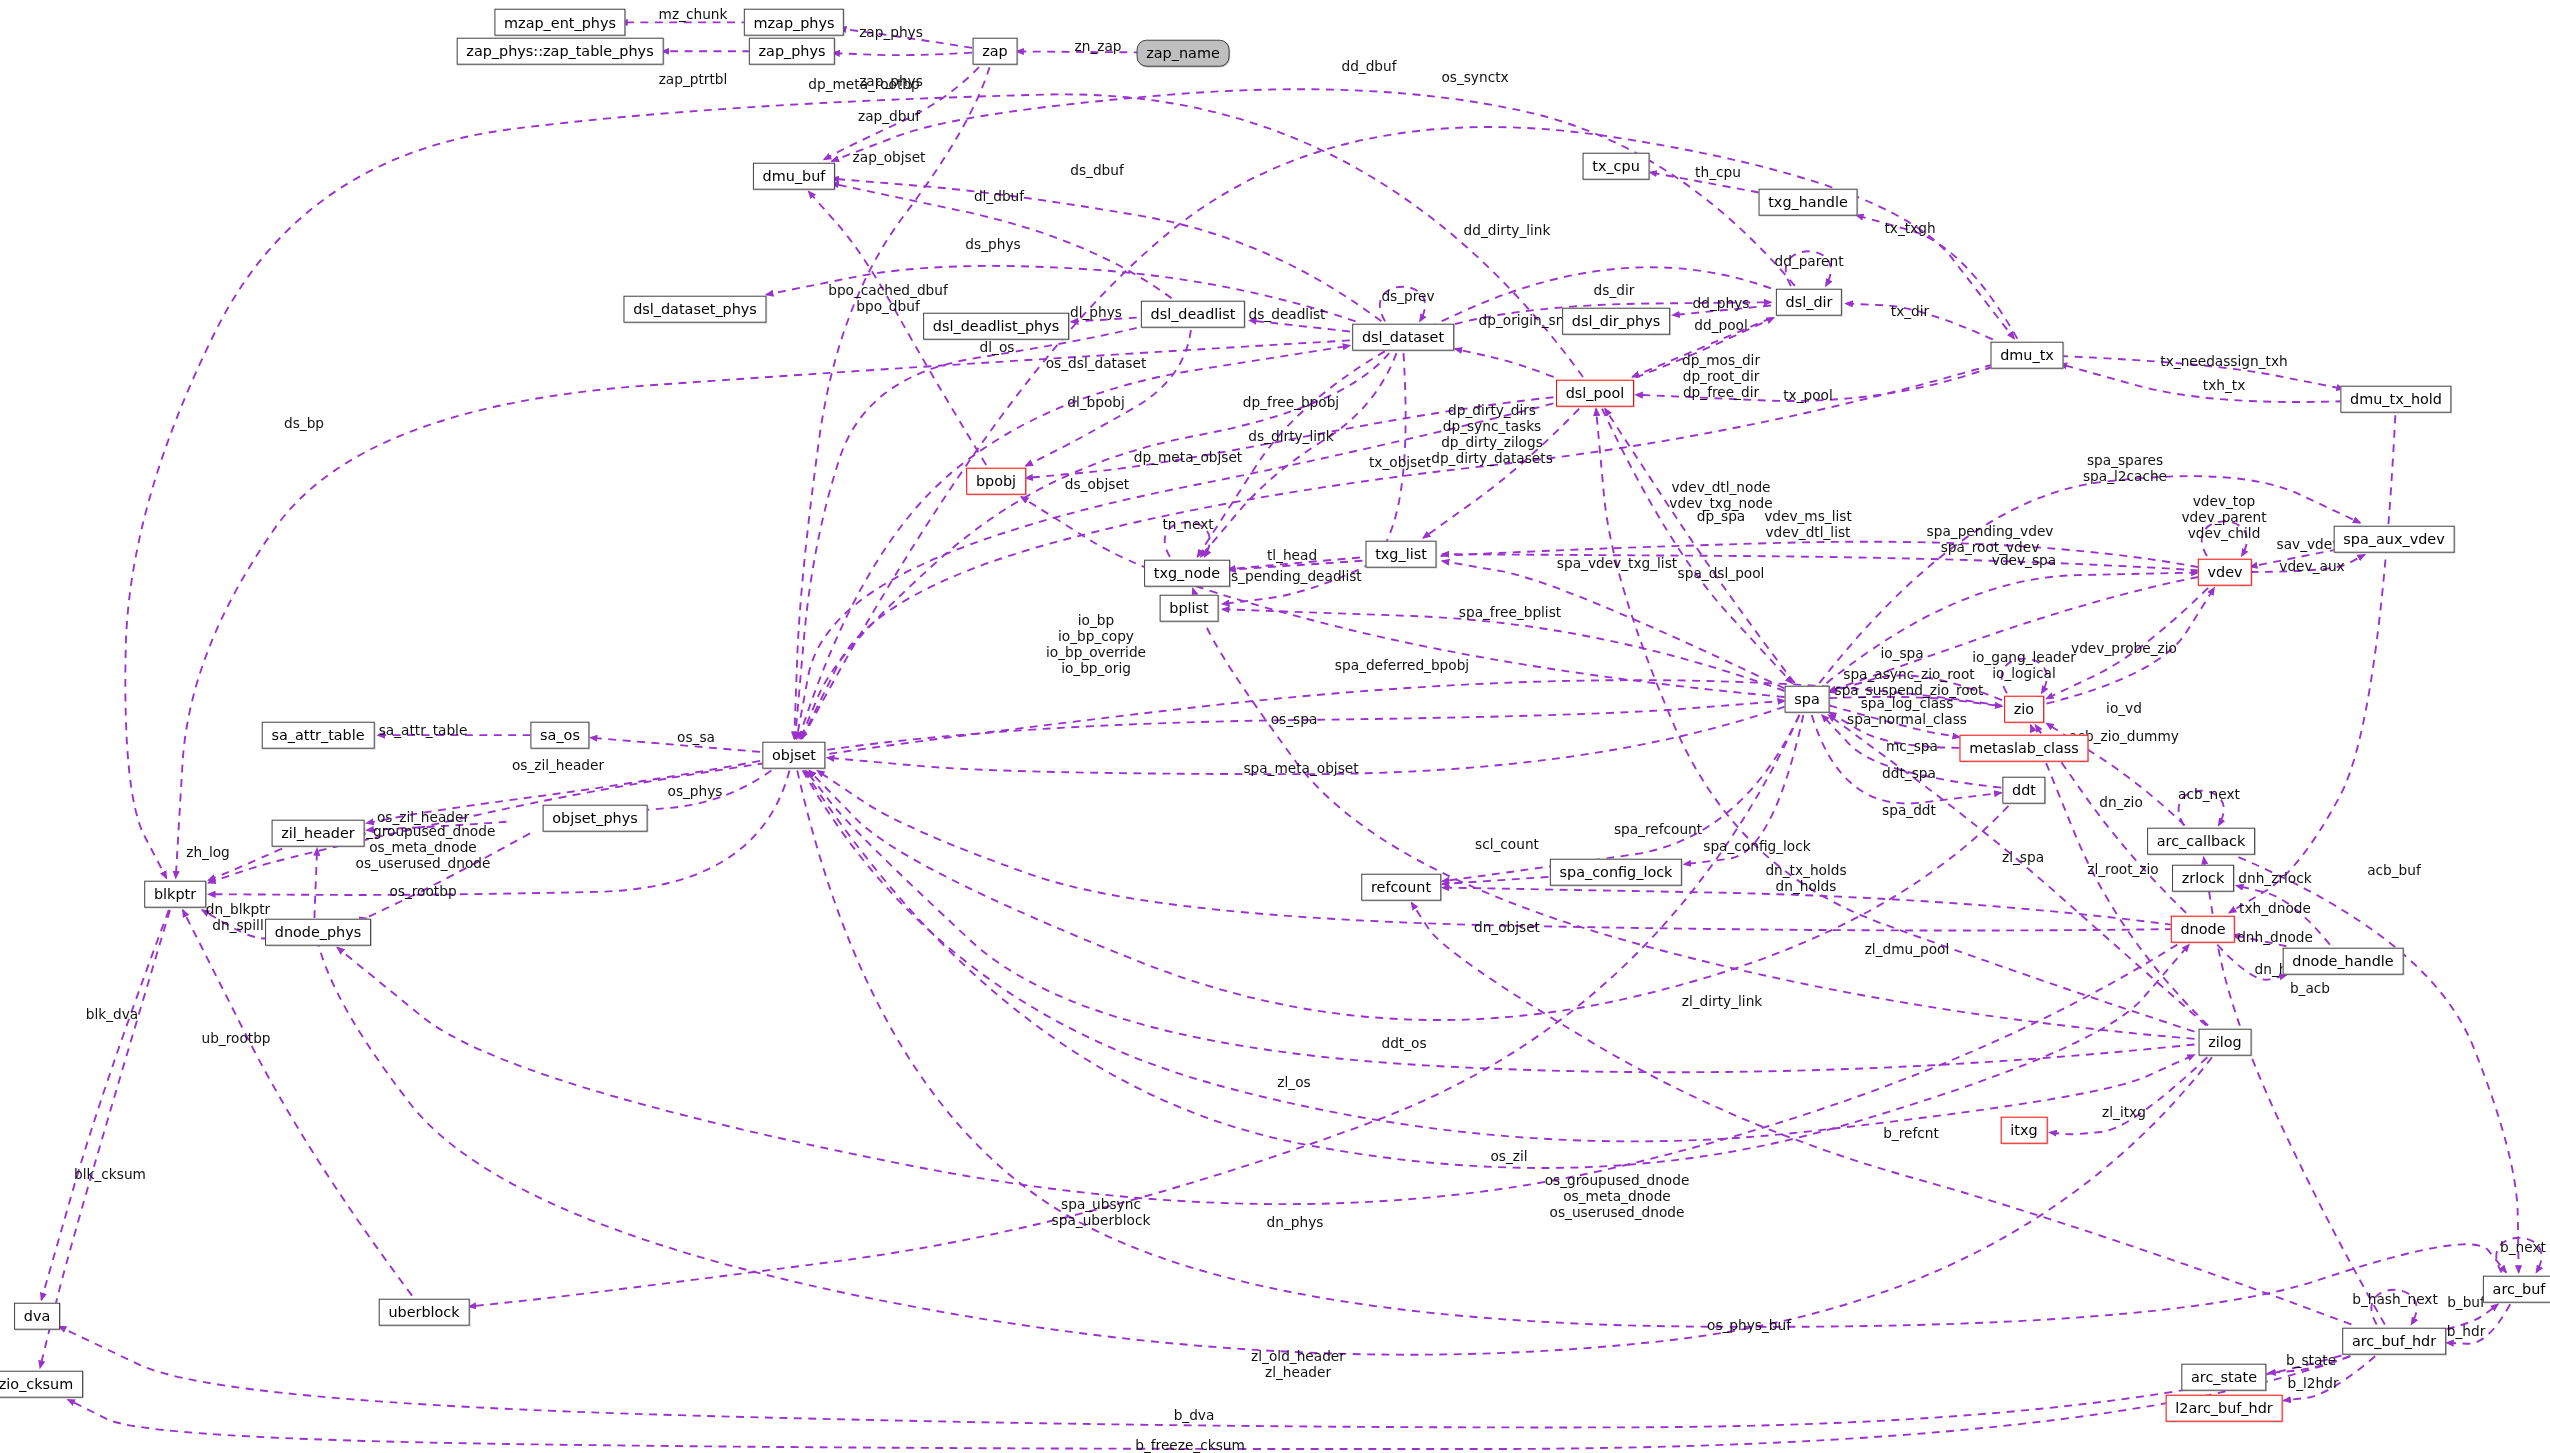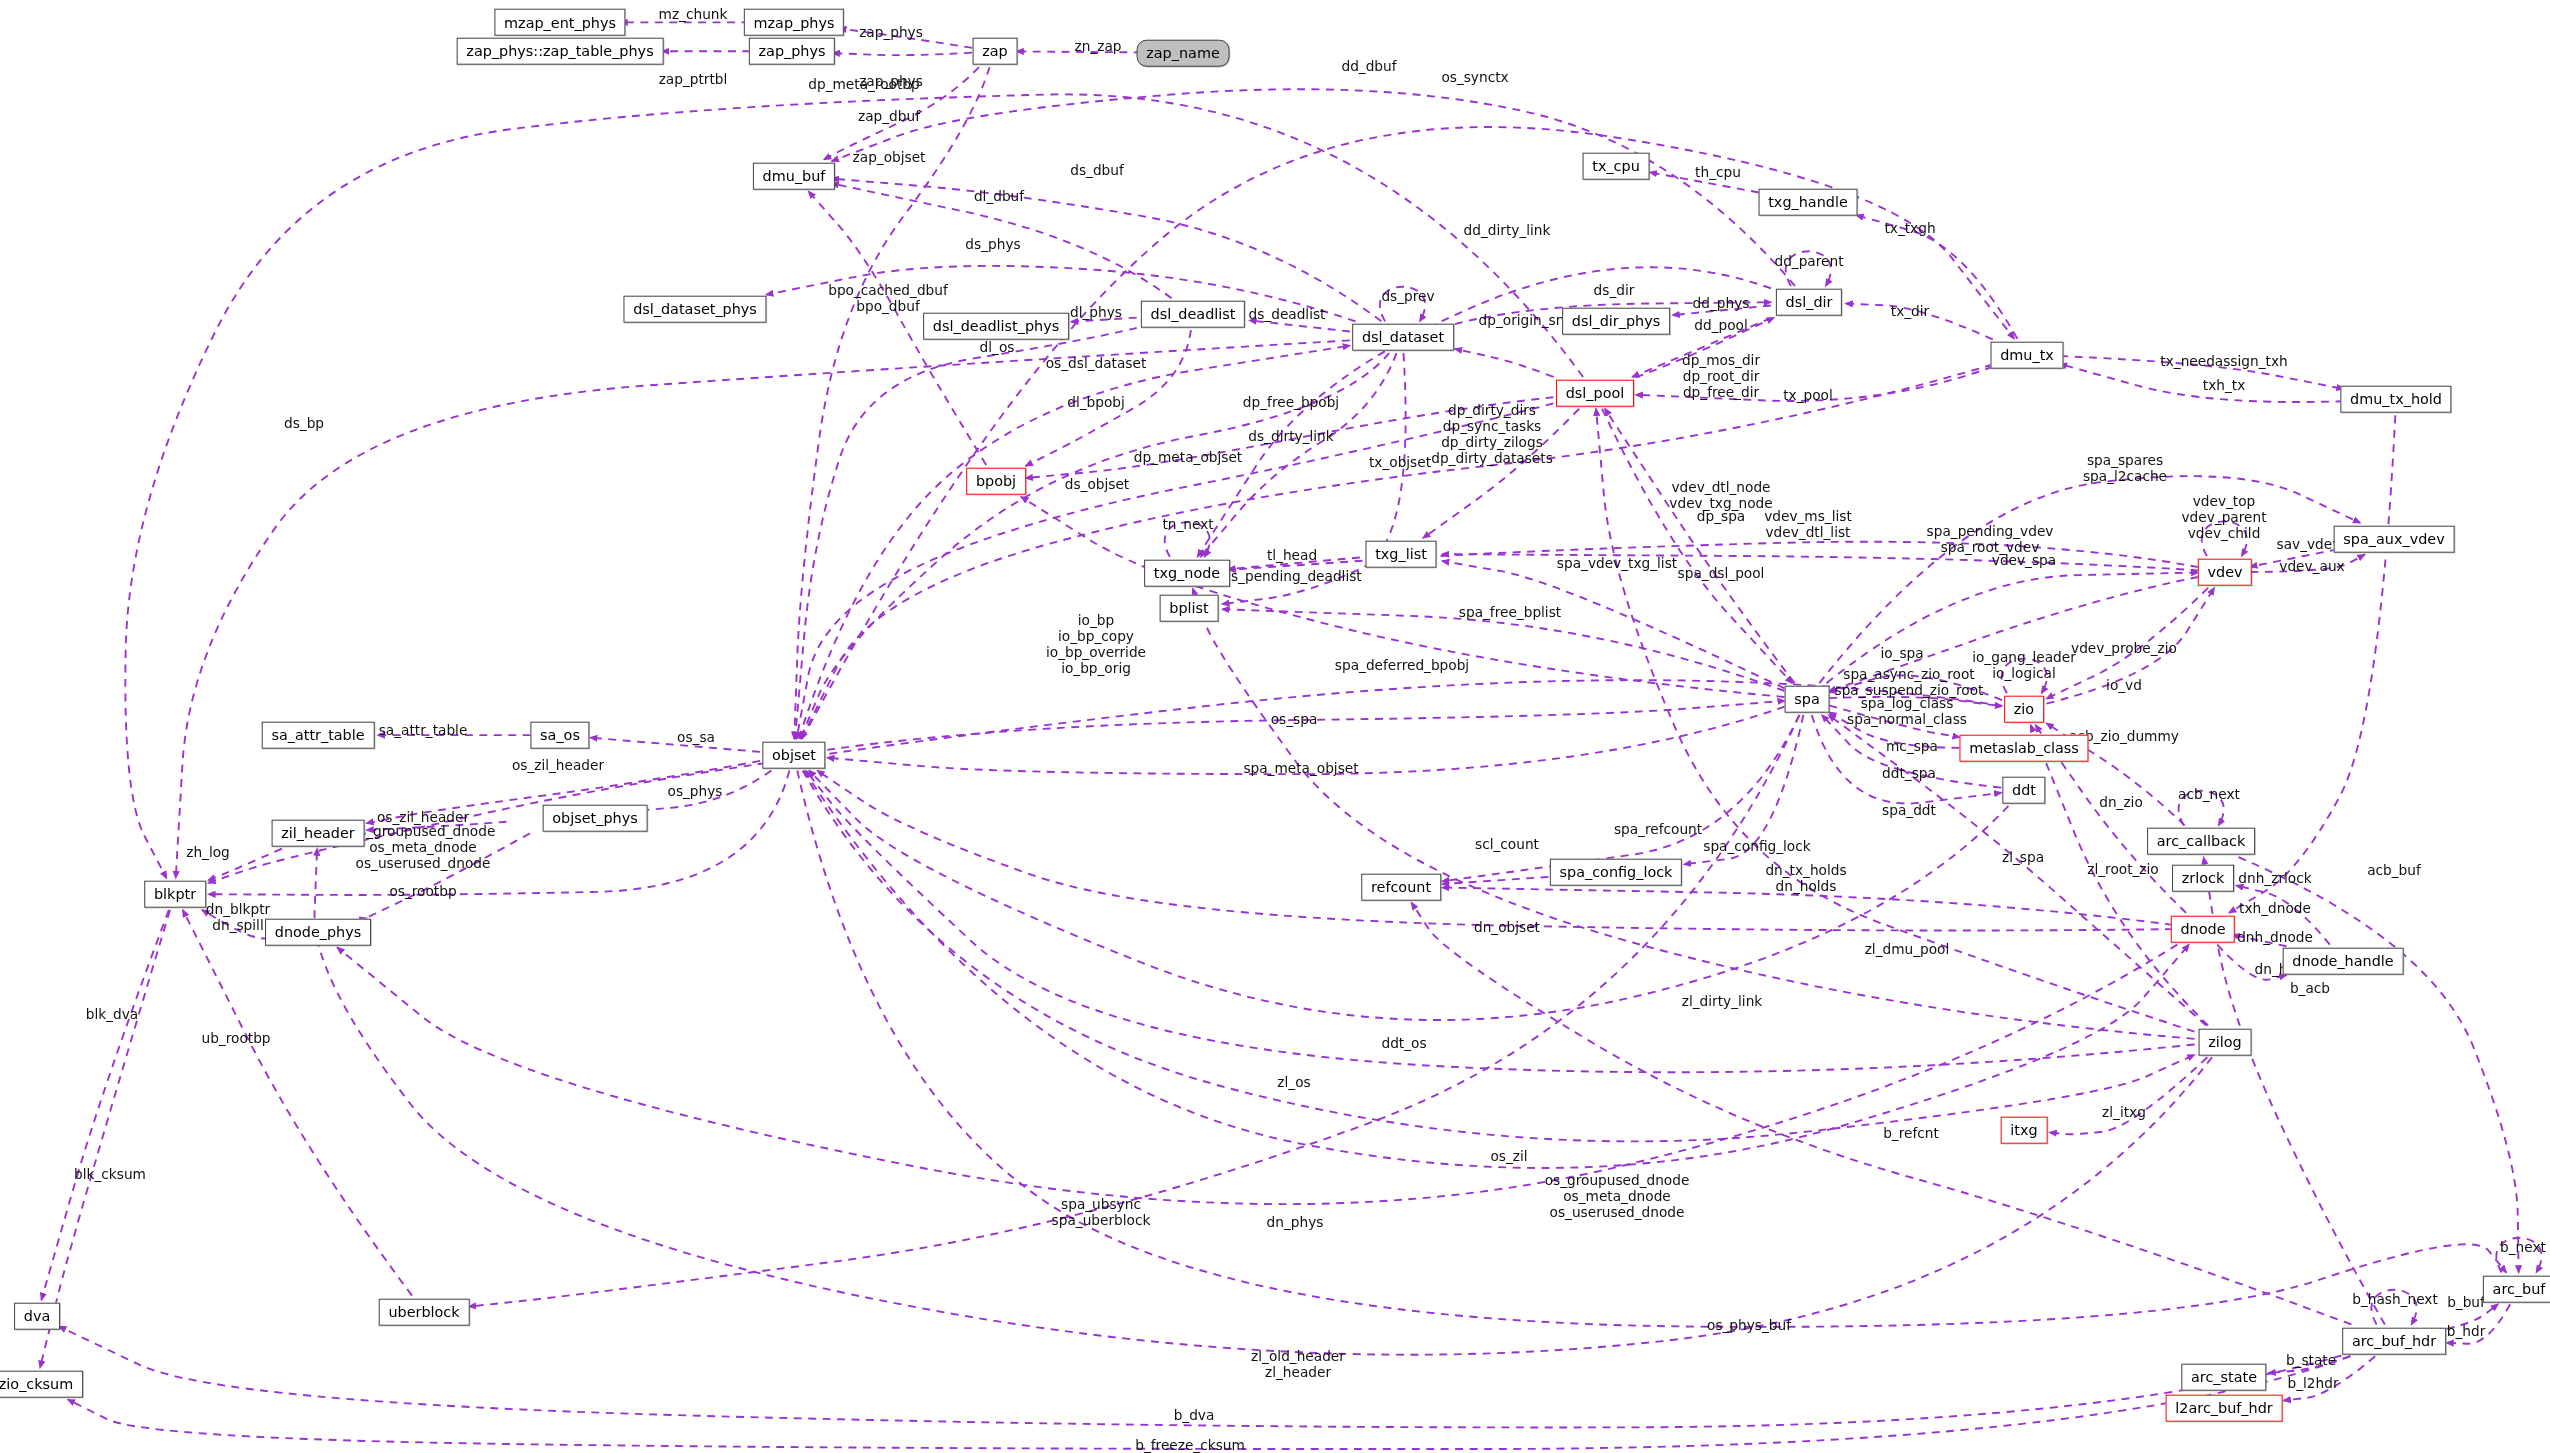--- a/index.html
+++ b/index.html
@@ -212,21 +212,21 @@
 io_bp_override
 io_bp_orig</div>
       <div class="edge-label" style="left: 1510px; top: 612px;">spa_free_bplist</div>
       <div class="edge-label" style="left: 1402px; top: 665px;">spa_deferred_bpobj</div>
       <div class="edge-label" style="left: 1909px; top: 682px;">spa_async_zio_root
 spa_suspend_zio_root</div>
       <div class="edge-label" style="left: 1902px; top: 653px;">io_spa</div>
       <div class="edge-label" style="left: 2024px; top: 665px;">io_gang_leader
 io_logical</div>
       <div class="edge-label" style="left: 2124px; top: 648px;">vdev_probe_zio</div>
-      <div class="edge-label" style="left: 2124px; top: 685px; text-align: center;">io_vd</div>
+      <div class="edge-label" style="left: 2124px; top: 708px; text-align: center;">io_vd</div>
       <div class="edge-label" style="left: 1907px; top: 711px;">spa_log_class
 spa_normal_class</div>
       <div class="edge-label" style="left: 1912px; top: 746px;">mc_spa</div>
       <div class="edge-label" style="left: 1909px; top: 773px;">ddt_spa</div>
       <div class="edge-label" style="left: 1909px; top: 810px;">spa_ddt</div>
       <div class="edge-label" style="left: 2124px; top: 736px;">acb_zio_dummy</div>
       <div class="edge-label" style="left: 2121px; top: 802px;">dn_zio</div>
       <div class="edge-label" style="left: 2123px; top: 869px;">zl_root_zio</div>
       <div class="edge-label" style="left: 2209px; top: 794px;">acb_next</div>
       <div class="edge-label" style="left: 2275px; top: 878px;">dnh_zrlock</div>

